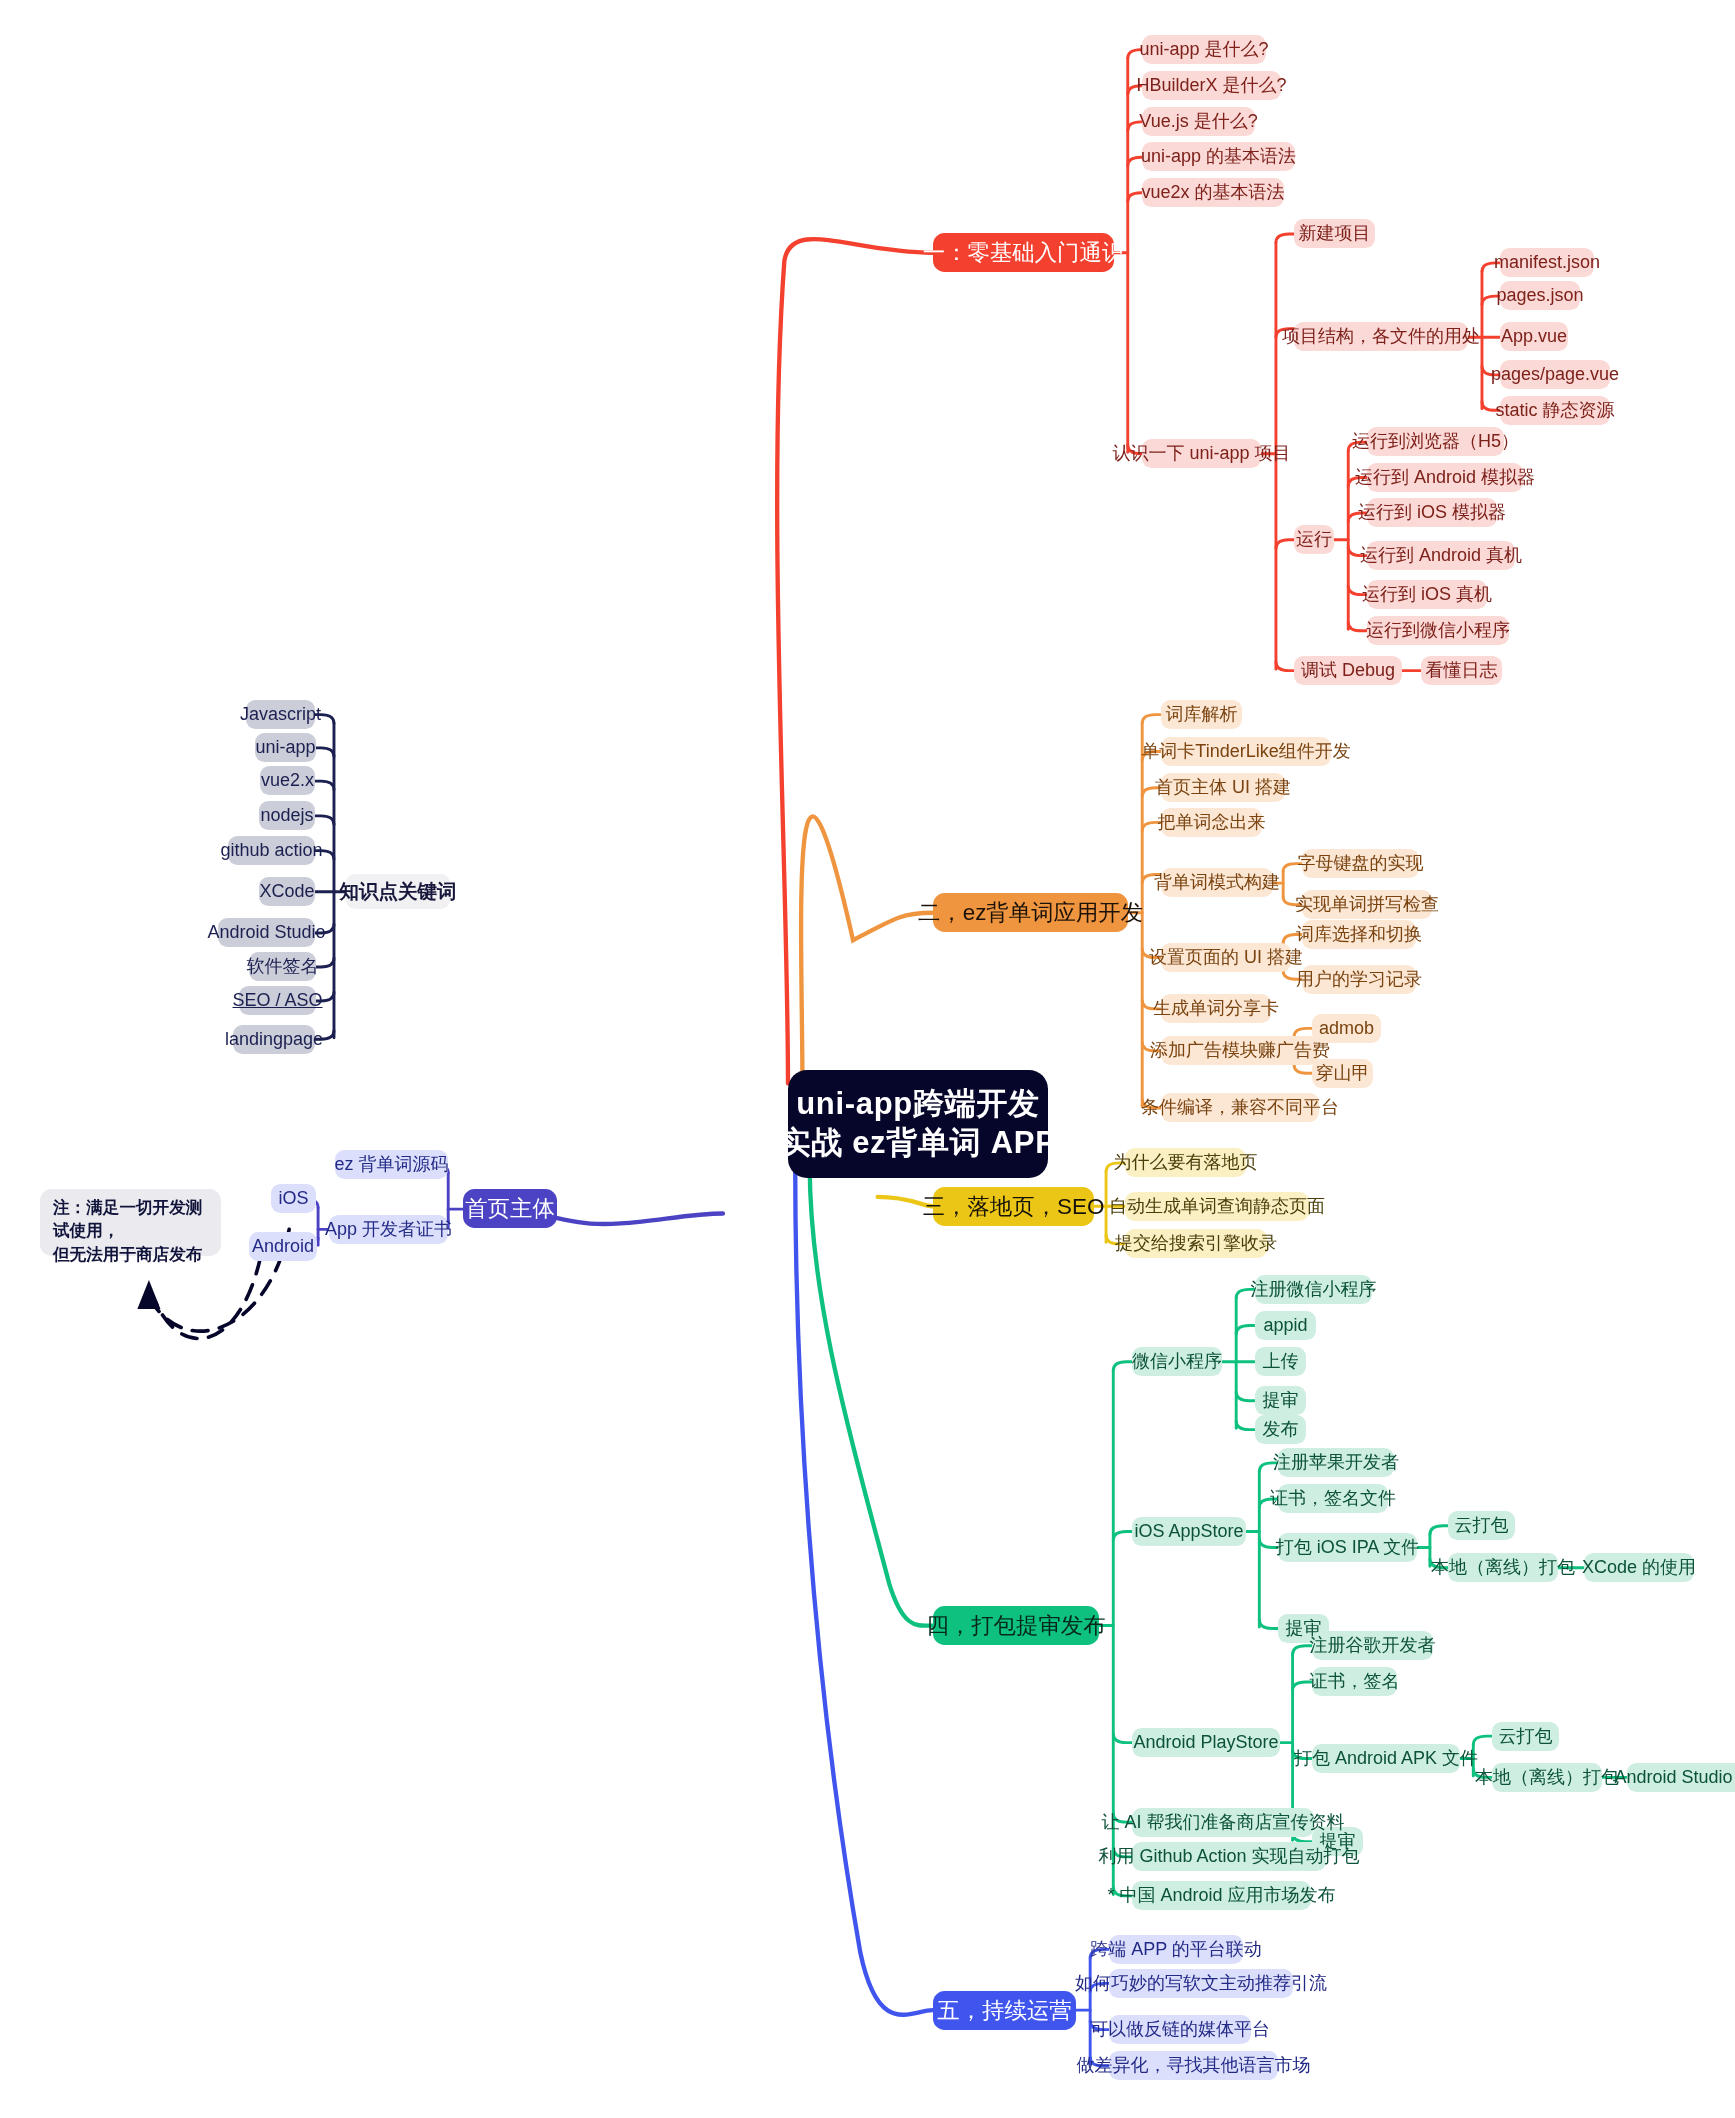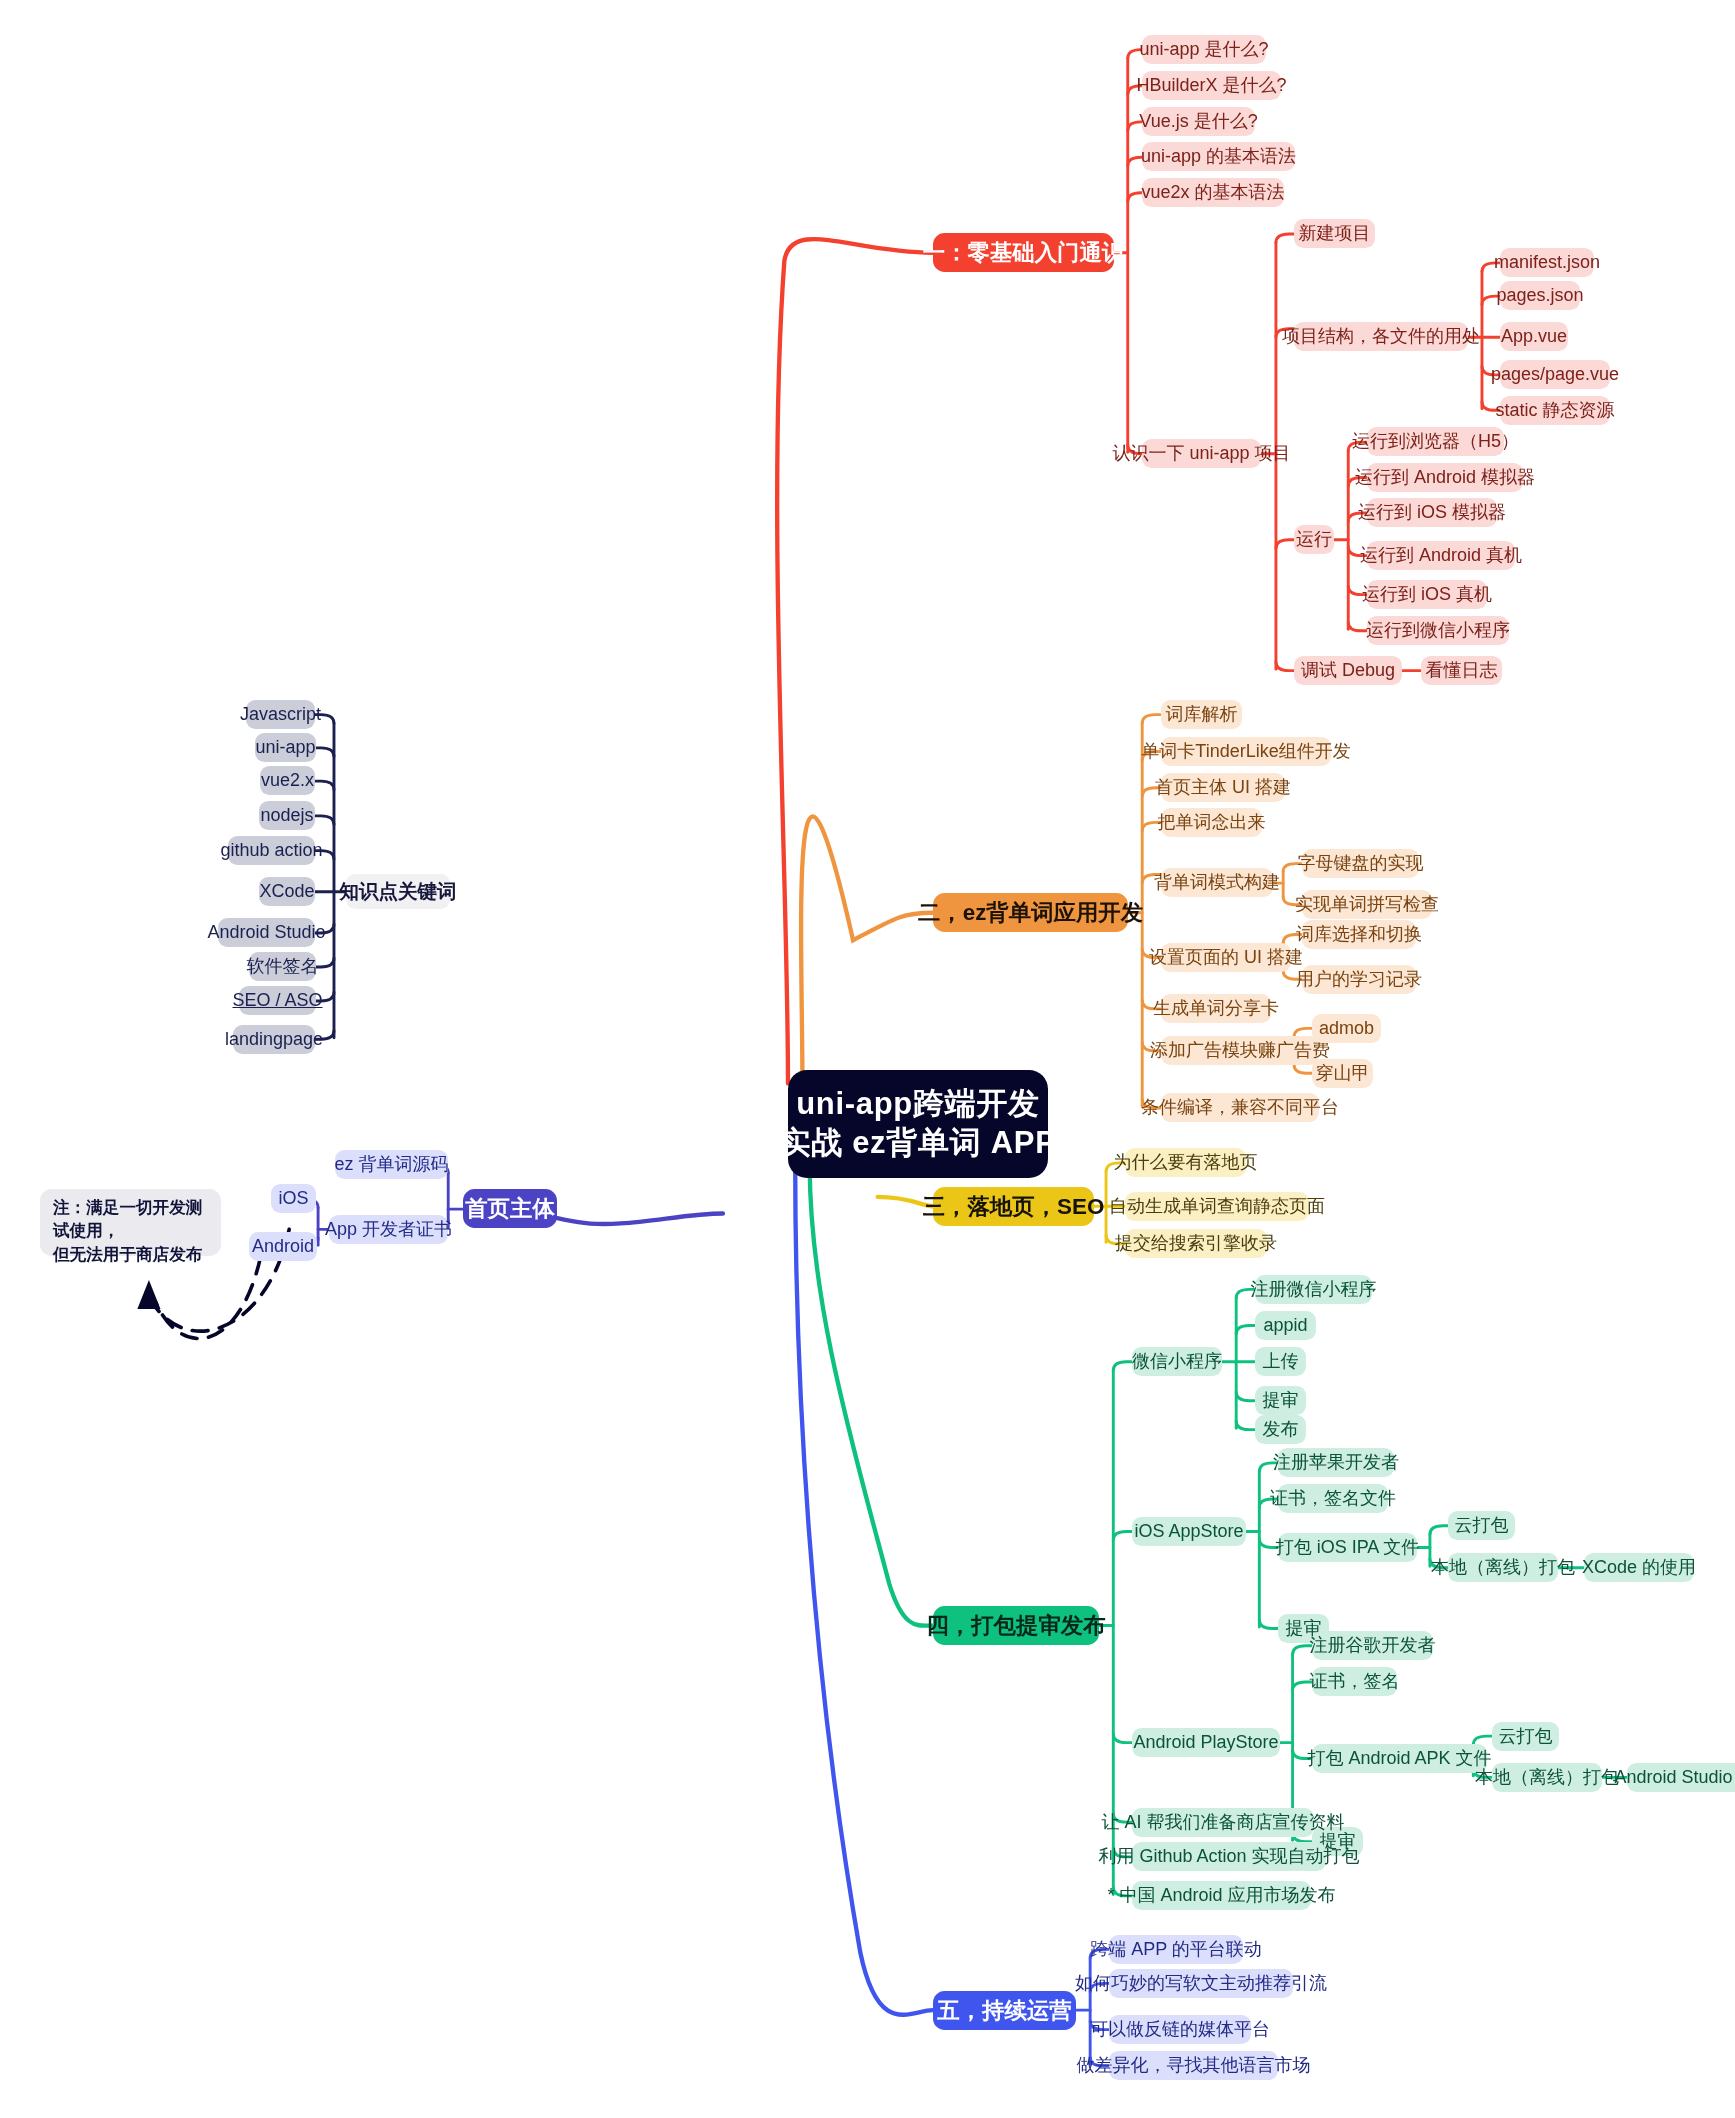--- a/index.html
+++ b/index.html
@@ -10,21 +10,21 @@
 
   .node{position:absolute;box-sizing:border-box;display:flex;align-items:center;
         justify-content:center;border-radius:10px;white-space:nowrap;line-height:1.25;}
 
   
   .root{background:#06062b;color:#ffffff;border-radius:19px;font-weight:bold;
         font-size:31px;flex-direction:column;letter-spacing:0.7px;padding:0 19px;}
   .root span{display:block;}
 
   
-  .l1{font-weight:bold;font-size:22.4px;border-radius:11.6px;padding:0 19px;}
+  .l1{font-weight:normal;font-size:22.4px;border-radius:11.6px;padding:0 19px;}
   .l1.red{background:#f4402e;color:#fff;}
   .l1.orange{background:#f0953f;color:#1c1208;}
   .l1.yellow{background:#ecc617;color:#15120a;}
   .l1.green{background:#0ec17f;color:#06281c;}
   .l1.blue{background:#4055ee;color:#fff;}
   .l1.indigo{background:#4b43c4;color:#fff;}
 
   
   .chip{font-size:18px;padding:0 11.6px;border-radius:9.4px;}
   .chip.red{background:#fbd9d6;color:#7d211a;}
@@ -280,21 +280,21 @@
   <div class="node chip green" style="left:1278px;top:1484px;width:110px;height:29px;">证书，签名文件</div>
   <div class="node chip green" style="left:1278px;top:1533px;width:139px;height:29px;">打包 iOS IPA 文件</div>
   <div class="node chip green" style="left:1448px;top:1511px;width:67px;height:29px;">云打包</div>
   <div class="node chip green" style="left:1448px;top:1553px;width:110px;height:29px;">本地（离线）打包</div>
   <div class="node chip green" style="left:1584px;top:1553px;width:110px;height:29px;">XCode 的使用</div>
   <div class="node chip green" style="left:1278px;top:1614px;width:51px;height:29px;">提审</div>
 
   <div class="node chip green" style="left:1132px;top:1728px;width:148px;height:29px;">Android PlayStore</div>
   <div class="node chip green" style="left:1312px;top:1631px;width:121px;height:29px;">注册谷歌开发者</div>
   <div class="node chip green" style="left:1312px;top:1667px;width:85px;height:29px;">证书，签名</div>
-  <div class="node chip green" style="left:1312px;top:1744px;width:175px;height:29px;">打包 Android APK 文件</div>
+  <div class="node chip green" style="left:1312px;top:1744px;width:148px;height:29px;">打包 Android APK 文件</div>
   <div class="node chip green" style="left:1492px;top:1722px;width:67px;height:29px;">云打包</div>
   <div class="node chip green" style="left:1492px;top:1763px;width:110px;height:29px;">本地（离线）打包</div>
   <div class="node chip green" style="left:1627px;top:1763px;width:152px;height:29px;">Android Studio 的使用</div>
   <div class="node chip green" style="left:1312px;top:1827px;width:51px;height:29px;">提审</div>
 
   <div class="node chip green" style="left:1132px;top:1808px;width:182px;height:29px;">让 AI 帮我们准备商店宣传资料</div>
   <div class="node chip green" style="left:1132px;top:1842px;width:194px;height:29px;">利用 Github Action 实现自动打包</div>
   <div class="node chip green" style="left:1132px;top:1881px;width:179px;height:29px;">* 中国 Android 应用市场发布</div>
 
   <div class="node l1 blue" style="left:933px;top:1991px;width:143px;height:39px;">五，持续运营</div>

